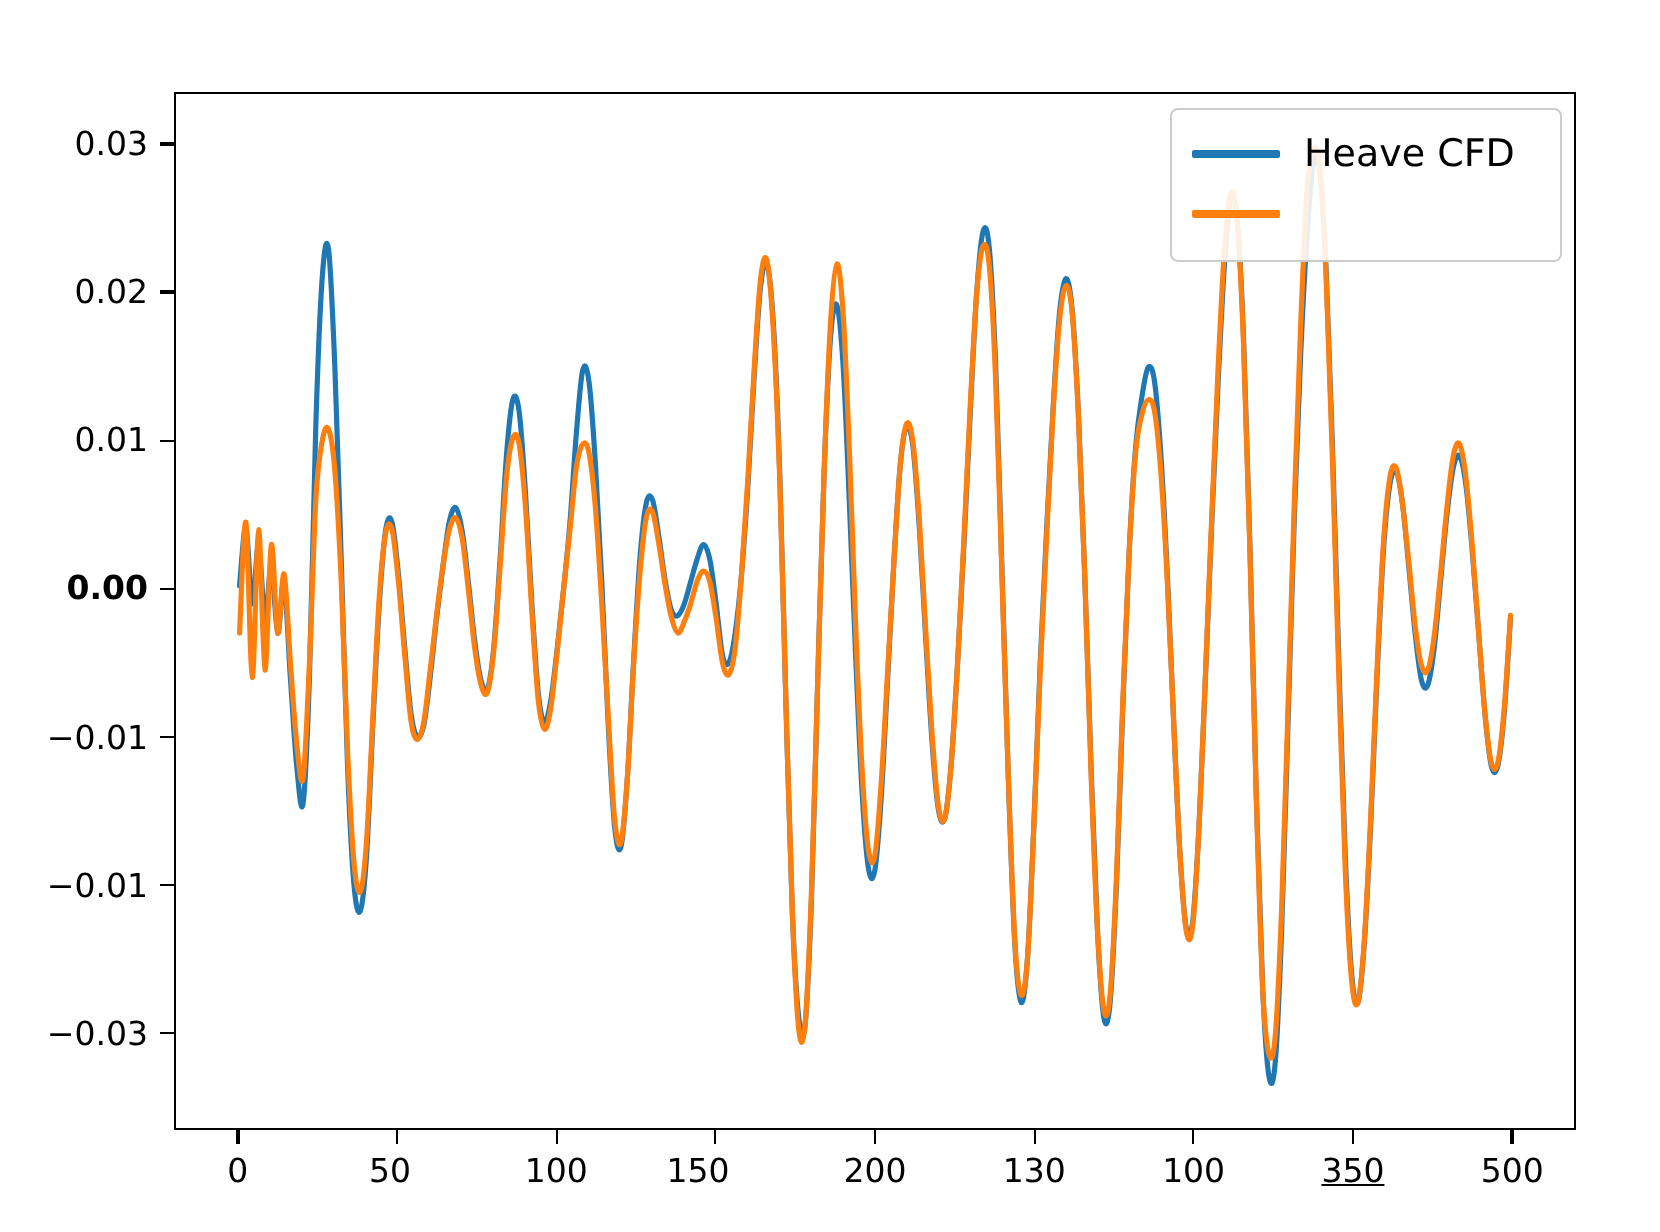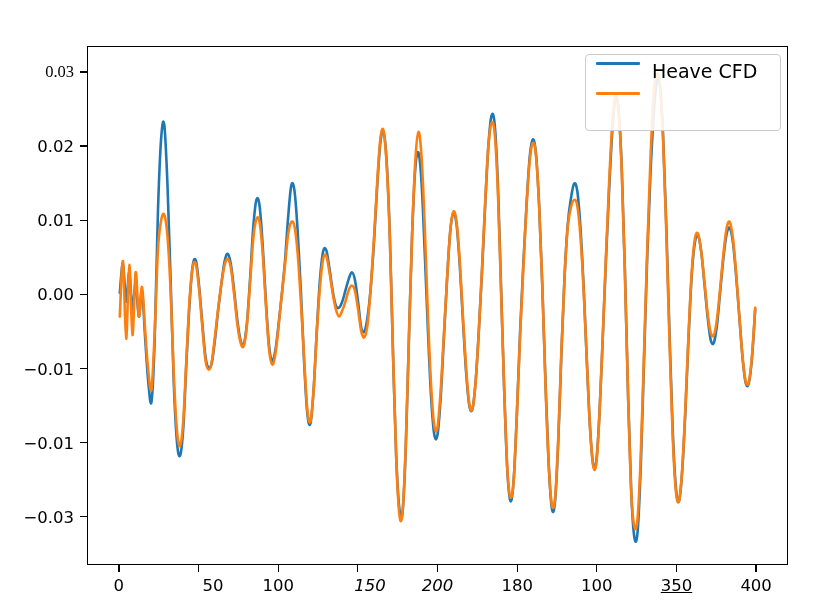--- a/index.html
+++ b/index.html
@@ -34,48 +34,48 @@
   #legend{
     position:absolute;
     left:585px;top:54px;
     width:196px;
     border:1px solid #cccccc;
     border-radius:4px;
     background:rgba(255,255,255,0.88);
     padding:7px 10px 8px 10px;
     box-sizing:border-box;
   }
-  .legend-row{display:flex;align-items:flex-start;height:30px;}
+  .legend-row{display:flex;align-items:center;height:30px;}
   .legend-swatch{width:44px;height:3.4px;margin-right:12px;flex:none;border-radius:1px;}
   .legend-text{font-size:19px;color:#000000;white-space:nowrap;line-height:1;}
 </style>
 </head>
 <body>
 
 <div id="figure">
 
   <div id="ytick-labels">
-      <div class="tick-label ytick-label" style="top: 71.95px; font-family: Liberation Serif, serif;">0.03</div>
+      <div class="tick-label ytick-label" style="top: 71.95px;">0.03</div>
       <div class="tick-label ytick-label" style="top: 146.093px;">0.02</div>
       <div class="tick-label ytick-label" style="top: 220.236px; text-align: center;">0.01</div>
-      <div class="tick-label ytick-label" style="top: 294.379px;">0.00</div>
+      <div class="tick-label ytick-label" style="top: 294.379px; font-weight: bold;">0.00</div>
       <div class="tick-label ytick-label" style="top: 368.521px;">−0.01</div>
       <div class="tick-label ytick-label" style="top: 442.664px;">−0.01</div>
       <div class="tick-label ytick-label" style="top: 516.807px;">−0.03</div>
     </div>
   <div id="xtick-labels">
       <div class="tick-label xtick-label" style="left: 118.864px;">0</div>
-      <div class="tick-label xtick-label" style="left: 213px;">50</div>
+      <div class="tick-label xtick-label" style="left: 195px;">50</div>
       <div class="tick-label xtick-label" style="left: 278.182px;">100</div>
-      <div class="tick-label xtick-label" style="left: 370px; font-style: italic;">150</div>
-      <div class="tick-label xtick-label" style="left: 437.5px; font-style: italic;">200</div>
-      <div class="tick-label xtick-label" style="left: 517.159px;">180</div>
+      <div class="tick-label xtick-label" style="left: 349px;">150</div>
+      <div class="tick-label xtick-label" style="left: 437.5px;">200</div>
+      <div class="tick-label xtick-label" style="left: 517.159px;">130</div>
       <div class="tick-label xtick-label" style="left: 596.818px;">100</div>
       <div class="tick-label xtick-label" style="left: 676.477px; text-decoration: underline;">350</div>
-      <div class="tick-label xtick-label" style="left: 756.136px;">400</div>
+      <div class="tick-label xtick-label" style="left: 756.136px;">500</div>
     </div>
 
   <div id="plot-area">
     <svg id="series-svg" viewBox="0 0 701 519" preserveAspectRatio="none">
         <path d="M 31.86 246.90 C 32.39 241.95, 33.99 215.76, 35.05 217.24 C 36.11 218.72, 37.17 254.31, 38.24 255.79 C 39.30 257.28, 40.36 224.90, 41.42 226.14 C 42.48 227.37, 43.55 261.35, 44.61 263.21 C 45.67 265.06, 46.73 236.02, 47.80 237.26 C 48.86 238.49, 49.92 269.39, 50.98 270.62 C 52.04 271.86, 53.11 240.96, 54.17 244.67 C 55.23 248.38, 56.29 277.42, 57.35 292.86 C 58.42 308.31, 59.48 326.85, 60.54 337.35 C 61.60 347.85, 62.67 363.30, 63.73 355.89 C 64.79 348.47, 65.85 324.38, 66.91 292.86 C 67.98 261.35, 69.04 200.19, 70.10 166.82 C 71.16 133.46, 72.22 107.51, 73.29 92.68 C 74.35 77.85, 75.41 70.44, 76.47 77.85 C 77.53 85.26, 78.60 111.21, 79.66 137.16 C 80.72 163.11, 81.78 200.19, 82.85 233.55 C 83.91 266.91, 84.97 310.16, 86.03 337.35 C 87.09 364.54, 88.16 384.55, 89.22 396.66 C 90.28 408.77, 91.34 412.48, 92.40 410.01 C 93.47 407.54, 94.53 397.65, 95.59 381.84 C 96.65 366.02, 97.72 336.11, 98.78 315.11 C 99.84 294.10, 100.90 271.86, 101.96 255.79 C 103.03 239.73, 104.09 225.52, 105.15 218.72 C 106.21 211.93, 107.27 211.31, 108.34 215.01 C 109.40 218.72, 110.46 230.46, 111.52 240.96 C 112.58 251.47, 113.65 266.30, 114.71 278.04 C 115.77 289.78, 116.83 303.99, 117.90 311.40 C 118.96 318.81, 120.02 321.66, 121.08 322.52 C 122.14 323.39, 123.21 321.53, 124.27 316.59 C 125.33 311.65, 126.39 301.76, 127.45 292.86 C 128.52 283.97, 129.58 272.48, 130.64 263.21 C 131.70 253.94, 132.77 245.29, 133.83 237.26 C 134.89 229.22, 135.95 219.96, 137.01 215.01 C 138.08 210.07, 139.14 206.98, 140.20 207.60 C 141.26 208.22, 142.32 212.54, 143.39 218.72 C 144.45 224.90, 145.51 235.40, 146.57 244.67 C 147.63 253.94, 148.70 266.05, 149.76 274.33 C 150.82 282.61, 151.88 290.27, 152.95 294.35 C 154.01 298.43, 155.07 301.51, 156.13 298.80 C 157.19 296.08, 158.26 288.91, 159.32 278.04 C 160.38 267.16, 161.44 249.61, 162.50 233.55 C 163.57 217.49, 164.63 195.00, 165.69 181.65 C 166.75 168.30, 167.82 157.18, 168.88 153.48 C 169.94 149.77, 171.00 151.62, 172.06 159.41 C 173.13 167.19, 174.19 184.12, 175.25 200.19 C 176.31 216.25, 177.37 239.11, 178.44 255.79 C 179.50 272.48, 180.56 290.39, 181.62 300.28 C 182.68 310.16, 183.75 314.49, 184.81 315.11 C 185.87 315.73, 186.93 310.16, 188.00 303.99 C 189.06 297.81, 190.12 287.30, 191.18 278.04 C 192.24 268.77, 193.31 258.88, 194.37 248.38 C 195.43 237.88, 196.49 227.99, 197.55 215.01 C 198.62 202.04, 199.68 183.26, 200.74 170.53 C 201.80 157.80, 202.87 142.97, 203.93 138.65 C 204.99 134.32, 206.05 136.79, 207.11 144.58 C 208.18 152.36, 209.24 168.68, 210.30 185.36 C 211.36 202.04, 212.42 223.05, 213.49 244.67 C 214.55 266.30, 215.61 294.72, 216.67 315.11 C 217.73 335.50, 218.80 356.50, 219.86 367.01 C 220.92 377.51, 221.98 381.84, 223.05 378.13 C 224.11 374.42, 225.17 360.21, 226.23 344.76 C 227.29 329.32, 228.36 303.99, 229.42 285.45 C 230.48 266.91, 231.54 246.90, 232.60 233.55 C 233.67 220.20, 234.73 210.32, 235.79 205.38 C 236.85 200.43, 237.92 201.05, 238.98 203.89 C 240.04 206.74, 241.10 215.63, 242.16 222.43 C 243.23 229.23, 244.29 238.49, 245.35 244.67 C 246.41 250.85, 247.47 256.66, 248.54 259.50 C 249.60 262.34, 250.66 262.34, 251.72 261.72 C 252.78 261.11, 253.85 258.64, 254.91 255.79 C 255.97 252.95, 257.03 248.38, 258.10 244.67 C 259.16 240.96, 260.22 236.64, 261.28 233.55 C 262.34 230.46, 263.41 226.14, 264.47 226.14 C 265.53 226.14, 266.59 228.61, 267.65 233.55 C 268.72 238.49, 269.78 247.76, 270.84 255.79 C 271.90 263.83, 272.97 276.80, 274.03 281.74 C 275.09 286.69, 276.15 287.30, 277.21 285.45 C 278.28 283.60, 279.34 278.04, 280.40 270.62 C 281.46 263.21, 282.52 253.32, 283.59 240.96 C 284.65 228.61, 285.71 213.16, 286.77 196.48 C 287.83 179.80, 288.90 157.55, 289.96 140.87 C 291.02 124.19, 292.08 105.65, 293.15 96.39 C 294.21 87.12, 295.27 82.18, 296.33 85.26 C 297.39 88.35, 298.46 97.62, 299.52 114.92 C 300.58 132.22, 301.64 156.94, 302.70 189.06 C 303.77 221.19, 304.83 270.62, 305.89 307.69 C 306.95 344.76, 308.02 385.54, 309.08 411.49 C 310.14 437.44, 311.20 454.13, 312.26 463.39 C 313.33 472.66, 314.39 476.99, 315.45 467.10 C 316.51 457.21, 317.57 433.12, 318.64 404.08 C 319.70 375.04, 320.76 328.70, 321.82 292.86 C 322.88 257.03, 323.95 217.49, 325.01 189.06 C 326.07 160.64, 327.13 136.18, 328.20 122.34 C 329.26 108.50, 330.32 103.55, 331.38 106.02 C 332.44 108.50, 333.51 120.24, 334.57 137.16 C 335.63 154.09, 336.69 182.89, 337.75 207.60 C 338.82 232.31, 339.88 261.35, 340.94 285.45 C 342.00 309.55, 343.07 334.88, 344.13 352.18 C 345.19 369.48, 346.25 383.07, 347.31 389.25 C 348.38 395.43, 349.44 395.43, 350.50 389.25 C 351.56 383.07, 352.62 368.24, 353.69 352.18 C 354.75 336.11, 355.81 312.64, 356.87 292.86 C 357.93 273.09, 359.00 251.47, 360.06 233.55 C 361.12 215.63, 362.18 196.48, 363.25 185.36 C 364.31 174.24, 365.37 168.06, 366.43 166.82 C 367.49 165.59, 368.56 169.29, 369.62 177.94 C 370.68 186.59, 371.74 202.66, 372.80 218.72 C 373.87 234.79, 374.93 256.41, 375.99 274.33 C 377.05 292.25, 378.12 312.02, 379.18 326.23 C 380.24 340.44, 381.30 353.41, 382.36 359.59 C 383.43 365.77, 384.49 367.25, 385.55 363.30 C 386.61 359.35, 387.67 348.84, 388.74 335.87 C 389.80 322.89, 390.86 303.74, 391.92 285.45 C 392.98 267.16, 394.05 247.14, 395.11 226.14 C 396.17 205.13, 397.23 180.41, 398.30 159.41 C 399.36 138.40, 400.42 115.17, 401.48 100.09 C 402.54 85.02, 403.61 72.66, 404.67 68.95 C 405.73 65.25, 406.79 66.48, 407.85 77.85 C 408.92 89.22, 409.98 109.98, 411.04 137.16 C 412.10 164.35, 413.17 206.36, 414.23 240.96 C 415.29 275.56, 416.35 313.87, 417.41 344.76 C 418.48 375.66, 419.54 407.79, 420.60 426.32 C 421.66 444.86, 422.72 454.74, 423.79 455.98 C 424.85 457.21, 425.91 448.56, 426.97 433.74 C 428.03 418.91, 429.10 391.72, 430.16 367.01 C 431.22 342.29, 432.28 310.16, 433.35 285.45 C 434.41 260.74, 435.47 239.73, 436.53 218.72 C 437.59 197.71, 438.66 177.32, 439.72 159.41 C 440.78 141.49, 441.84 122.34, 442.90 111.21 C 443.97 100.09, 445.03 93.30, 446.09 92.68 C 447.15 92.06, 448.22 96.39, 449.28 107.51 C 450.34 118.63, 451.40 137.16, 452.46 159.41 C 453.53 181.65, 454.59 211.31, 455.65 240.96 C 456.71 270.62, 457.77 307.69, 458.84 337.35 C 459.90 367.01, 460.96 397.90, 462.02 418.91 C 463.08 439.91, 464.15 457.21, 465.21 463.39 C 466.27 469.57, 467.33 467.10, 468.40 455.98 C 469.46 444.86, 470.52 421.38, 471.58 396.66 C 472.64 371.95, 473.71 335.50, 474.77 307.69 C 475.83 279.89, 476.89 251.47, 477.95 229.84 C 479.02 208.22, 480.08 190.92, 481.14 177.94 C 482.20 164.97, 483.27 158.79, 484.33 151.99 C 485.39 145.20, 486.45 138.40, 487.51 137.16 C 488.58 135.93, 489.64 137.16, 490.70 144.58 C 491.76 151.99, 492.82 165.59, 493.89 181.65 C 494.95 197.71, 496.01 218.72, 497.07 240.96 C 498.13 263.21, 499.20 291.63, 500.26 315.11 C 501.32 338.59, 502.38 364.54, 503.45 381.84 C 504.51 399.14, 505.57 413.35, 506.63 418.91 C 507.69 424.47, 508.76 423.85, 509.82 415.20 C 510.88 406.55, 511.94 387.40, 513.00 367.01 C 514.07 346.62, 515.13 318.20, 516.19 292.86 C 517.25 267.53, 518.32 239.73, 519.38 215.01 C 520.44 190.30, 521.50 166.20, 522.56 144.58 C 523.63 122.95, 524.69 100.71, 525.75 85.26 C 526.81 69.82, 527.87 55.61, 528.94 51.90 C 530.00 48.19, 531.06 51.28, 532.12 63.02 C 533.18 74.76, 534.25 95.15, 535.31 122.34 C 536.37 149.52, 537.43 187.83, 538.50 226.14 C 539.56 264.44, 540.62 315.11, 541.68 352.18 C 542.74 389.25, 543.81 425.09, 544.87 448.56 C 545.93 472.04, 546.99 486.87, 548.05 493.05 C 549.12 499.23, 550.18 497.99, 551.24 485.64 C 552.30 473.28, 553.37 447.33, 554.43 418.91 C 555.49 390.49, 556.55 349.71, 557.61 315.11 C 558.68 280.51, 559.74 242.20, 560.80 211.31 C 561.86 180.41, 562.92 153.23, 563.99 129.75 C 565.05 106.27, 566.11 86.25, 567.17 70.44 C 568.23 54.62, 569.30 40.04, 570.36 34.85 C 571.42 29.66, 572.48 30.28, 573.55 39.30 C 574.61 48.32, 575.67 65.86, 576.73 88.97 C 577.79 112.08, 578.86 145.20, 579.92 177.94 C 580.98 210.69, 582.04 251.47, 583.10 285.45 C 584.17 319.43, 585.23 355.89, 586.29 381.84 C 587.35 407.79, 588.42 428.79, 589.48 441.15 C 590.54 453.51, 591.60 458.45, 592.66 455.98 C 593.73 453.51, 594.79 441.15, 595.85 426.32 C 596.91 411.49, 597.97 389.25, 599.04 367.01 C 600.10 344.76, 601.16 315.73, 602.22 292.86 C 603.28 270.00, 604.35 245.91, 605.41 229.84 C 606.47 213.78, 607.53 203.28, 608.60 196.48 C 609.66 189.68, 610.72 187.58, 611.78 189.06 C 612.84 190.55, 613.91 197.34, 614.97 205.38 C 616.03 213.41, 617.09 226.38, 618.15 237.26 C 619.22 248.13, 620.28 261.11, 621.34 270.62 C 622.40 280.14, 623.47 290.02, 624.53 294.35 C 625.59 298.67, 626.65 299.29, 627.71 296.57 C 628.78 293.85, 629.84 286.69, 630.90 278.04 C 631.96 269.39, 633.02 255.79, 634.09 244.67 C 635.15 233.55, 636.21 220.82, 637.27 211.31 C 638.33 201.79, 639.40 192.52, 640.46 187.58 C 641.52 182.64, 642.58 180.17, 643.65 181.65 C 644.71 183.13, 645.77 188.45, 646.83 196.48 C 647.89 204.51, 648.96 217.49, 650.02 229.84 C 651.08 242.20, 652.14 257.03, 653.20 270.62 C 654.27 284.21, 655.33 300.28, 656.39 311.40 C 657.45 322.52, 658.52 333.03, 659.58 337.35 C 660.64 341.68, 661.70 341.68, 662.76 337.35 C 663.83 333.03, 664.89 323.76, 665.95 311.40 C 667.01 299.04, 668.61 271.24, 669.14 263.21" fill="none" stroke="#1f77b4" stroke-width="2.6" stroke-linecap="round" stroke-linejoin="round"></path>
         <path d="M 31.86 270.62 C 32.39 261.35, 33.99 211.31, 35.05 215.01 C 36.11 218.72, 37.17 292.25, 38.24 292.86 C 39.30 293.48, 40.36 219.34, 41.42 218.72 C 42.48 218.10, 43.55 287.92, 44.61 289.16 C 45.67 290.39, 46.73 229.22, 47.80 226.14 C 48.86 223.05, 49.92 268.15, 50.98 270.62 C 52.04 273.09, 53.11 238.49, 54.17 240.96 C 55.23 243.44, 56.29 271.24, 57.35 285.45 C 58.42 299.66, 59.48 316.59, 60.54 326.23 C 61.60 335.87, 62.67 350.08, 63.73 343.28 C 64.79 336.49, 65.85 308.68, 66.91 285.45 C 67.98 262.22, 69.04 222.43, 70.10 203.89 C 71.16 185.36, 72.22 180.17, 73.29 174.24 C 74.35 168.30, 75.41 165.83, 76.47 168.30 C 77.53 170.78, 78.60 176.34, 79.66 189.06 C 80.72 201.79, 81.78 221.19, 82.85 244.67 C 83.91 268.15, 84.97 306.46, 86.03 329.94 C 87.09 353.41, 88.16 373.80, 89.22 385.54 C 90.28 397.28, 91.34 402.23, 92.40 400.37 C 93.47 398.52, 94.53 389.25, 95.59 374.42 C 96.65 359.59, 97.72 331.79, 98.78 311.40 C 99.84 291.01, 100.90 267.28, 101.96 252.09 C 103.03 236.89, 104.09 225.77, 105.15 220.20 C 106.21 214.64, 107.27 214.64, 108.34 218.72 C 109.40 222.80, 110.46 234.17, 111.52 244.67 C 112.58 255.18, 113.65 270.00, 114.71 281.74 C 115.77 293.48, 116.83 308.06, 117.90 315.11 C 118.96 322.15, 120.02 324.00, 121.08 324.00 C 122.14 324.00, 123.21 320.92, 124.27 315.11 C 125.33 309.30, 126.39 298.05, 127.45 289.16 C 128.52 280.26, 129.58 270.37, 130.64 261.72 C 131.70 253.07, 132.77 244.42, 133.83 237.26 C 134.89 230.09, 135.95 222.80, 137.01 218.72 C 138.08 214.64, 139.14 212.17, 140.20 212.79 C 141.26 213.41, 142.32 216.50, 143.39 222.43 C 144.45 228.36, 145.51 239.11, 146.57 248.38 C 147.63 257.65, 148.70 270.00, 149.76 278.04 C 150.82 286.07, 151.88 292.86, 152.95 296.57 C 154.01 300.28, 155.07 303.12, 156.13 300.28 C 157.19 297.44, 158.26 290.02, 159.32 279.52 C 160.38 269.02, 161.44 251.72, 162.50 237.26 C 163.57 222.80, 164.63 203.52, 165.69 192.77 C 166.75 182.02, 167.82 175.60, 168.88 172.75 C 169.94 169.91, 171.00 169.91, 172.06 175.72 C 173.13 181.53, 174.19 193.64, 175.25 207.60 C 176.31 221.56, 177.37 243.44, 178.44 259.50 C 179.50 275.56, 180.56 294.10, 181.62 303.99 C 182.68 313.87, 183.75 318.20, 184.81 318.81 C 185.87 319.43, 186.93 314.24, 188.00 307.69 C 189.06 301.14, 190.12 289.40, 191.18 279.52 C 192.24 269.63, 193.31 258.51, 194.37 248.38 C 195.43 238.25, 196.49 228.85, 197.55 218.72 C 198.62 208.59, 199.68 194.75, 200.74 187.58 C 201.80 180.41, 202.87 176.95, 203.93 175.72 C 204.99 174.48, 206.05 174.85, 207.11 180.17 C 208.18 185.48, 209.24 195.00, 210.30 207.60 C 211.36 220.20, 212.42 238.49, 213.49 255.79 C 214.55 273.09, 215.61 293.48, 216.67 311.40 C 217.73 329.32, 218.80 352.55, 219.86 363.30 C 220.92 374.05, 221.98 378.99, 223.05 375.90 C 224.11 372.81, 225.17 359.59, 226.23 344.76 C 227.29 329.94, 228.36 304.23, 229.42 286.93 C 230.48 269.63, 231.54 253.32, 232.60 240.96 C 233.67 228.61, 234.73 217.98, 235.79 212.79 C 236.85 207.60, 237.92 207.60, 238.98 209.82 C 240.04 212.05, 241.10 219.96, 242.16 226.14 C 243.23 232.31, 244.29 240.72, 245.35 246.90 C 246.41 253.07, 247.47 259.25, 248.54 263.21 C 249.60 267.16, 250.66 270.37, 251.72 270.62 C 252.78 270.87, 253.85 267.16, 254.91 264.69 C 255.97 262.22, 257.03 259.13, 258.10 255.79 C 259.16 252.46, 260.22 247.39, 261.28 244.67 C 262.34 241.95, 263.41 239.48, 264.47 239.48 C 265.53 239.48, 266.59 240.72, 267.65 244.67 C 268.72 248.63, 269.78 256.41, 270.84 263.21 C 271.90 270.00, 272.97 280.75, 274.03 285.45 C 275.09 290.15, 276.15 292.62, 277.21 291.38 C 278.28 290.15, 279.34 286.44, 280.40 278.04 C 281.46 269.63, 282.52 255.18, 283.59 240.96 C 284.65 226.75, 285.71 210.07, 286.77 192.77 C 287.83 175.47, 288.90 153.85, 289.96 137.16 C 291.02 120.48, 292.08 101.58, 293.15 92.68 C 294.21 83.78, 295.27 79.46, 296.33 83.78 C 297.39 88.11, 298.46 100.46, 299.52 118.63 C 300.58 136.79, 301.64 161.26, 302.70 192.77 C 303.77 224.28, 304.83 271.24, 305.89 307.69 C 306.95 344.15, 308.02 384.55, 309.08 411.49 C 310.14 438.43, 311.20 460.06, 312.26 469.32 C 313.33 478.59, 314.39 478.59, 315.45 467.10 C 316.51 455.61, 317.57 429.41, 318.64 400.37 C 319.70 371.33, 320.76 328.08, 321.82 292.86 C 322.88 257.65, 323.95 218.72, 325.01 189.06 C 326.07 159.41, 327.13 132.22, 328.20 114.92 C 329.26 97.62, 330.32 85.88, 331.38 85.26 C 332.44 84.65, 333.51 95.15, 334.57 111.21 C 335.63 127.28, 336.69 155.08, 337.75 181.65 C 338.82 208.22, 339.88 244.05, 340.94 270.62 C 342.00 297.19, 343.07 322.77, 344.13 341.06 C 345.19 359.35, 346.25 373.56, 347.31 380.35 C 348.38 387.15, 349.44 387.77, 350.50 381.84 C 351.56 375.90, 352.62 360.21, 353.69 344.76 C 354.75 329.32, 355.81 307.69, 356.87 289.16 C 357.93 270.62, 359.00 250.85, 360.06 233.55 C 361.12 216.25, 362.18 196.73, 363.25 185.36 C 364.31 173.99, 365.37 166.95, 366.43 165.34 C 367.49 163.73, 368.56 167.44, 369.62 175.72 C 370.68 184.00, 371.74 199.20, 372.80 215.01 C 373.87 230.83, 374.93 252.70, 375.99 270.62 C 377.05 288.54, 378.12 307.94, 379.18 322.52 C 380.24 337.10, 381.30 351.31, 382.36 358.11 C 383.43 364.91, 384.49 367.01, 385.55 363.30 C 386.61 359.59, 387.67 348.84, 388.74 335.87 C 389.80 322.89, 390.86 304.36, 391.92 285.45 C 392.98 266.54, 394.05 244.05, 395.11 222.43 C 396.17 200.80, 397.23 176.09, 398.30 155.70 C 399.36 135.31, 400.42 113.32, 401.48 100.09 C 402.54 86.87, 403.61 78.59, 404.67 76.37 C 405.73 74.14, 406.79 75.38, 407.85 86.75 C 408.92 98.12, 409.98 118.26, 411.04 144.58 C 412.10 170.90, 413.17 211.31, 414.23 244.67 C 415.29 278.04, 416.35 314.74, 417.41 344.76 C 418.48 374.79, 419.54 406.92, 420.60 424.84 C 421.66 442.76, 422.72 450.79, 423.79 452.27 C 424.85 453.75, 425.91 447.95, 426.97 433.74 C 428.03 419.53, 429.10 391.10, 430.16 367.01 C 431.22 342.91, 432.28 313.25, 433.35 289.16 C 434.41 265.06, 435.47 243.81, 436.53 222.43 C 437.59 201.05, 438.66 178.81, 439.72 160.89 C 440.78 142.97, 441.84 125.67, 442.90 114.92 C 443.97 104.17, 445.03 97.37, 446.09 96.39 C 447.15 95.40, 448.22 98.24, 449.28 108.99 C 450.34 119.74, 451.40 138.89, 452.46 160.89 C 453.53 182.89, 454.59 210.94, 455.65 240.96 C 456.71 270.99, 457.77 311.40, 458.84 341.06 C 459.90 370.71, 460.96 399.14, 462.02 418.91 C 463.08 438.68, 464.15 454.13, 465.21 459.69 C 466.27 465.25, 467.33 463.39, 468.40 452.27 C 469.46 441.15, 470.52 417.67, 471.58 392.96 C 472.64 368.24, 473.71 331.17, 474.77 303.99 C 475.83 276.80, 476.89 250.48, 477.95 229.84 C 479.02 209.21, 480.08 191.66, 481.14 180.17 C 482.20 168.68, 483.27 165.34, 484.33 160.89 C 485.39 156.44, 486.45 153.72, 487.51 153.48 C 488.58 153.23, 489.64 153.23, 490.70 159.41 C 491.76 165.59, 492.82 176.34, 493.89 190.55 C 494.95 204.76, 496.01 223.91, 497.07 244.67 C 498.13 265.43, 499.20 292.25, 500.26 315.11 C 501.32 337.97, 502.38 364.29, 503.45 381.84 C 504.51 399.38, 505.57 414.46, 506.63 420.39 C 507.69 426.32, 508.76 426.32, 509.82 417.42 C 510.88 408.53, 511.94 388.01, 513.00 367.01 C 514.07 346.00, 515.13 317.33, 516.19 291.38 C 517.25 265.43, 518.32 237.01, 519.38 211.31 C 520.44 185.60, 521.50 159.41, 522.56 137.16 C 523.63 114.92, 524.69 92.43, 525.75 77.85 C 526.81 63.27, 527.87 51.90, 528.94 49.68 C 530.00 47.45, 531.06 51.78, 532.12 64.50 C 533.18 77.23, 534.25 98.49, 535.31 126.04 C 536.37 153.60, 537.43 192.15, 538.50 229.84 C 539.56 267.53, 540.62 315.73, 541.68 352.18 C 542.74 388.63, 543.81 426.94, 544.87 448.56 C 545.93 470.19, 546.99 477.97, 548.05 481.93 C 549.12 485.88, 550.18 484.65, 551.24 472.29 C 552.30 459.93, 553.37 435.22, 554.43 407.79 C 555.49 380.35, 556.55 341.68, 557.61 307.69 C 558.68 273.71, 559.74 236.02, 560.80 203.89 C 561.86 171.76, 562.92 140.87, 563.99 114.92 C 565.05 88.97, 566.11 62.77, 567.17 48.19 C 568.23 33.61, 569.30 29.29, 570.36 27.43 C 571.42 25.58, 572.48 26.20, 573.55 37.07 C 574.61 47.95, 575.67 67.96, 576.73 92.68 C 577.79 117.39, 578.86 151.99, 579.92 185.36 C 580.98 218.72, 582.04 258.88, 583.10 292.86 C 584.17 326.85, 585.23 363.92, 586.29 389.25 C 587.35 414.58, 588.42 433.74, 589.48 444.86 C 590.54 455.98, 591.60 459.32, 592.66 455.98 C 593.73 452.64, 594.79 440.29, 595.85 424.84 C 596.91 409.39, 597.97 385.91, 599.04 363.30 C 600.10 340.69, 601.16 312.02, 602.22 289.16 C 603.28 266.30, 604.35 242.20, 605.41 226.14 C 606.47 210.07, 607.53 199.20, 608.60 192.77 C 609.66 186.35, 610.72 185.48, 611.78 187.58 C 612.84 189.68, 613.91 197.47, 614.97 205.38 C 616.03 213.28, 617.09 224.78, 618.15 235.03 C 619.22 245.29, 620.28 258.26, 621.34 266.91 C 622.40 275.56, 623.47 283.23, 624.53 286.93 C 625.59 290.64, 626.65 291.63, 627.71 289.16 C 628.78 286.69, 629.84 280.14, 630.90 272.10 C 631.96 264.07, 633.02 251.72, 634.09 240.96 C 635.15 230.21, 636.21 217.49, 637.27 207.60 C 638.33 197.71, 639.40 186.96, 640.46 181.65 C 641.52 176.34, 642.58 173.87, 643.65 175.72 C 644.71 177.57, 645.77 184.12, 646.83 192.77 C 647.89 201.42, 648.96 214.64, 650.02 227.62 C 651.08 240.59, 652.14 256.66, 653.20 270.62 C 654.27 284.59, 655.33 300.53, 656.39 311.40 C 657.45 322.27, 658.52 331.79, 659.58 335.87 C 660.64 339.95, 661.70 340.32, 662.76 335.87 C 663.83 331.42, 664.89 321.53, 665.95 309.18 C 667.01 296.82, 668.61 269.63, 669.14 261.72" fill="none" stroke="#ff7f0e" stroke-width="2.6" stroke-linecap="round" stroke-linejoin="round"></path>
       </svg>
   </div>
 
   <div id="legend">

